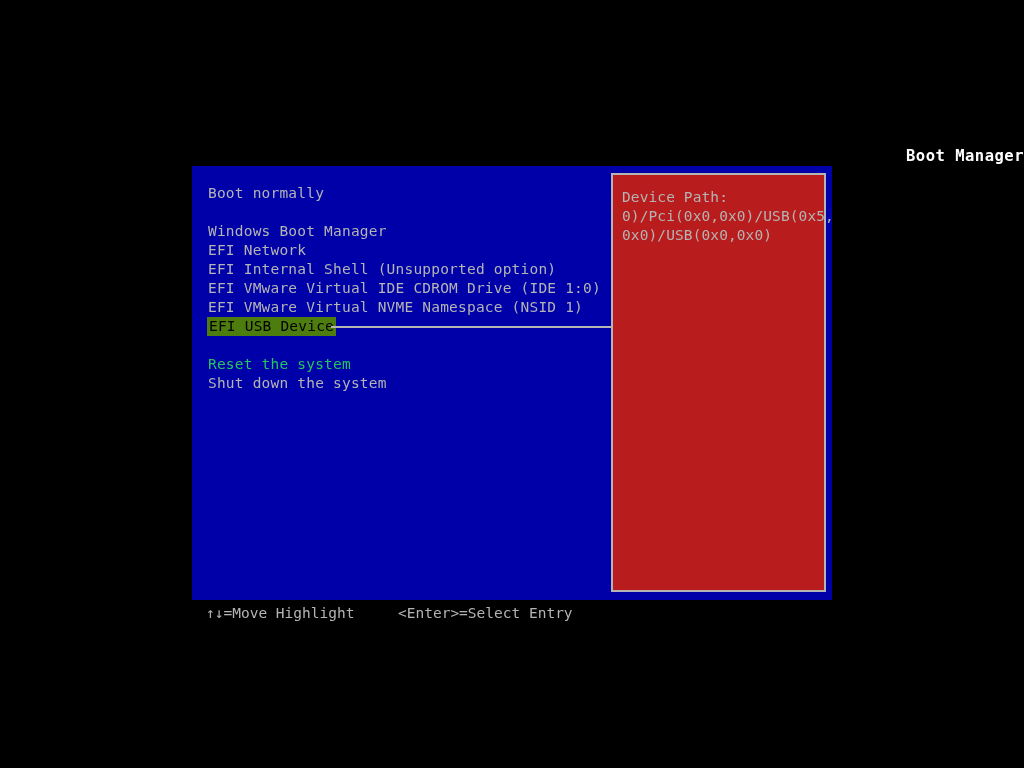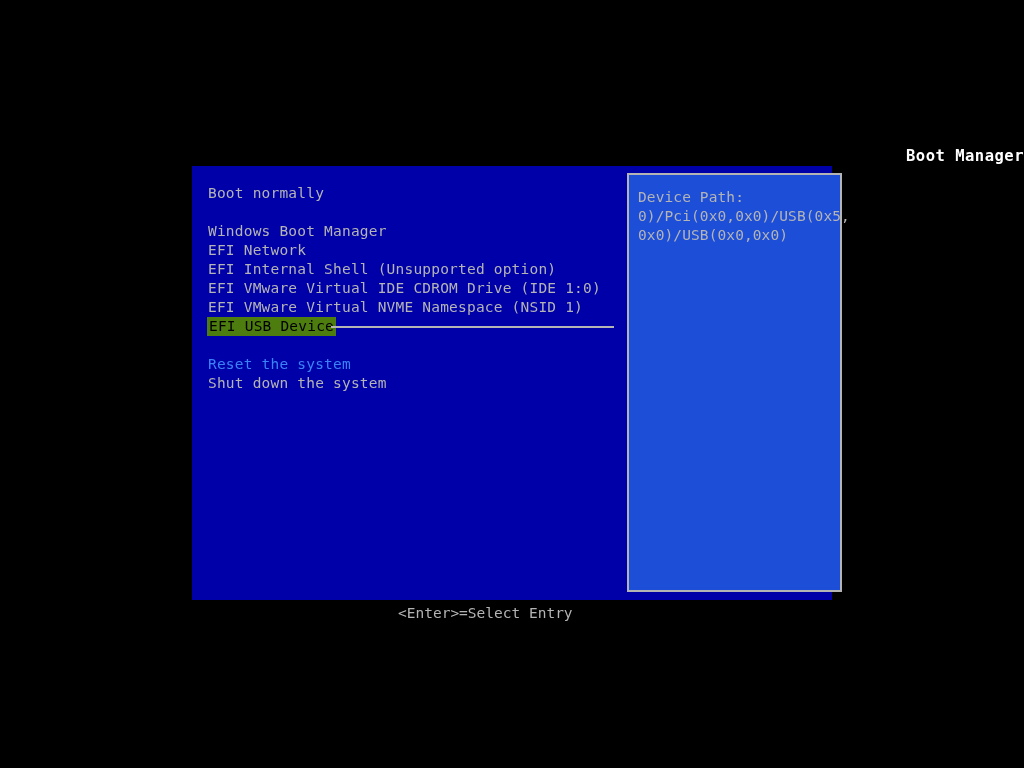--- a/index.html
+++ b/index.html
@@ -146,31 +146,32 @@
     <div id="menu">
         <div class="menu-row" style="color: rgb(180, 180, 180);"><span class="label">Boot normally</span></div>
         <div class="menu-row spacer" style="color: rgb(180, 180, 180);"><span class="label"></span></div>
         <div class="menu-row" style="color: rgb(180, 180, 180);"><span class="label">Windows Boot Manager</span></div>
         <div class="menu-row" style="color: rgb(180, 180, 180);"><span class="label">EFI Network</span></div>
         <div class="menu-row" style="color: rgb(180, 180, 180);"><span class="label">EFI Internal Shell (Unsupported option)</span></div>
         <div class="menu-row" style="color: rgb(180, 180, 180);"><span class="label">EFI VMware Virtual IDE CDROM Drive (IDE 1:0)</span></div>
         <div class="menu-row" style="color: rgb(180, 180, 180);"><span class="label">EFI VMware Virtual NVME Namespace (NSID 1)</span></div>
         <div class="menu-row selected" style="color: rgb(180, 180, 180);"><span class="label" style="background: #4d7c0f; color: rgb(0, 0, 0);">EFI USB Device</span><span class="rule" style="background: rgb(180, 180, 180);"></span></div>
         <div class="menu-row spacer" style="color: rgb(180, 180, 180);"><span class="label"></span></div>
-        <div class="menu-row" style="color: #3b82f6;"><span class="label">Reset the system</span></div>
+        <div class="menu-row" style="color: #22c55e;"><span class="label">Reset the system</span></div>
         <div class="menu-row" style="color: rgb(180, 180, 180);"><span class="label">Shut down the system</span></div>
       </div>
 
-    <div id="info-panel" style="border-color: rgb(180, 180, 180); background: #1d4ed8; margin-left: 16px;">
+    <div id="info-panel" style="border-color: rgb(180, 180, 180); background: #b91c1c;">
       <div id="info-body">
           <div class="info-row" style="color: rgb(180, 180, 180);">Device Path:</div>
           <div class="info-row" style="color: rgb(180, 180, 180);">0)/Pci(0x0,0x0)/USB(0x5,</div>
           <div class="info-row" style="color: rgb(180, 180, 180);">0x0)/USB(0x0,0x0)</div>
         </div>
     </div>
 
   </div>
 
   <div id="footer" style="color: rgb(180, 180, 180);">
+    <span class="hint" id="hint-move">↑↓=Move Highlight</span>
     <span class="hint" id="hint-select">&lt;Enter&gt;=Select Entry</span>
   </div>
 
 </div>
 
 </body></html>

